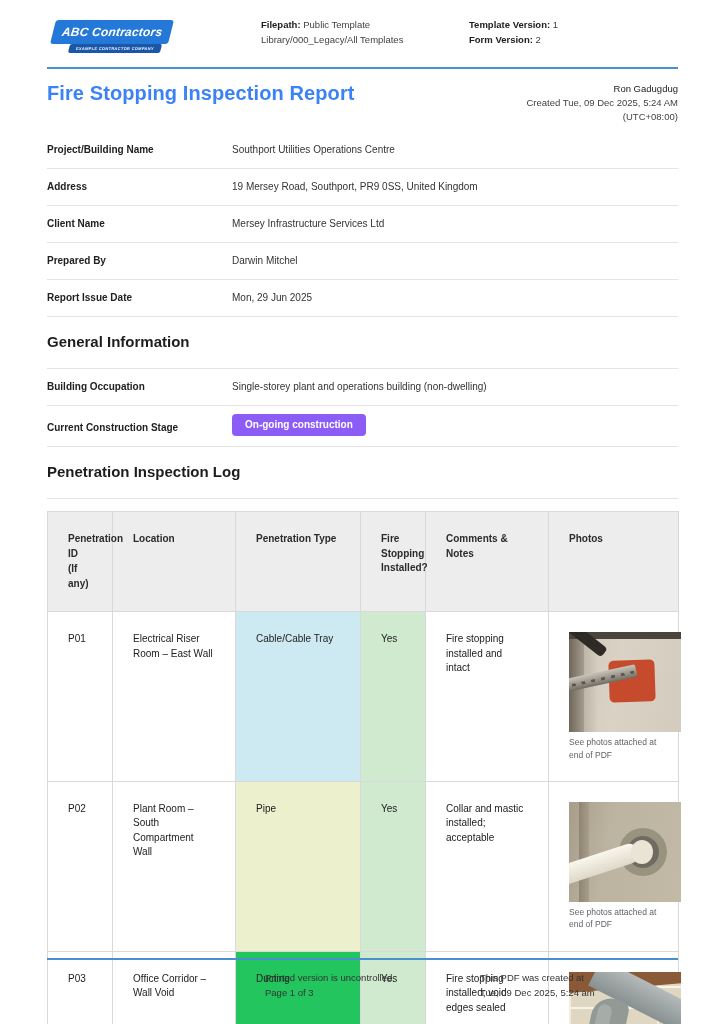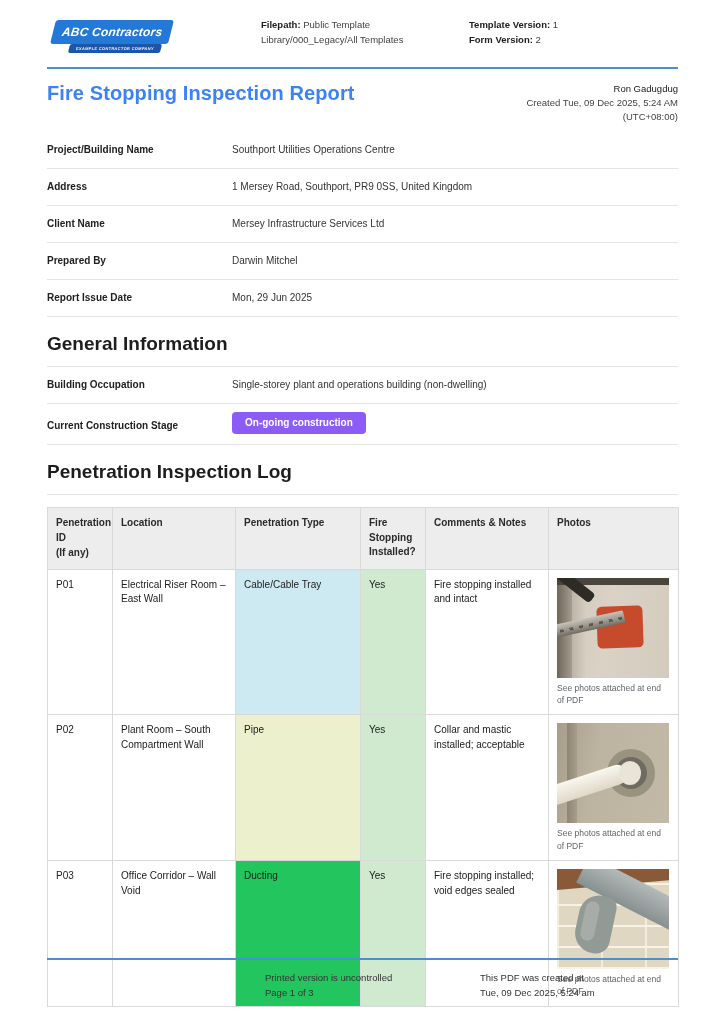--- a/index.html
+++ b/index.html
@@ -40,32 +40,32 @@
   .created-block { text-align:right; font-size:9.5px; line-height:1.45; color:#424242; }
   .created-block .author { font-weight:normal; color:#212121; }
 
   
   .kv-list { margin-top:9px; }
   .kv-row { display:flex; align-items:center; padding:11px 0; border-bottom:1px solid #e4e4e4;gap:10px; }
   .kv-label { width:175px; flex:none; font-size:10px; font-weight:bold; color:#212121; line-height:1.4; }
   .kv-value { font-size:10px; color:#333; line-height:1.4; }
 
   .section-heading {
-    margin-top:16px; font-size:19px; font-weight:bold; color:#1d1d1d;
-    padding-bottom:11px; border-bottom:1px solid #e4e4e4;
+    margin-top:16px; font-size:15px; font-weight:bold; color:#1d1d1d;
+    padding-bottom:18px; border-bottom:1px solid #e4e4e4;
   }
   .badge {
     display:inline-block; color:#fff; font-size:10px; font-weight:bold;
     padding:6px 13px; border-radius:4px; line-height:1;
   }
   .kv-row.badge-row { padding:8px 0 10px; }
 
   
   table.log { width:631px; border-collapse:collapse; table-layout:fixed; margin-top:12px; font-size:10px; }
-  table.log th, table.log td { border:1px solid #d9d9d9; vertical-align:top; padding:8px; text-align:left; line-height:1.45; }
+  table.log th, table.log td { border:1px solid #d9d9d9; vertical-align:top; padding:20px; text-align:left; line-height:1.45; }
   table.log th { background:#ededed; font-weight:bold; color:#2b2b2b; }
   .sub-label { display:block; font-size:10px; font-weight:bold; margin-top:1px; }
   tr.log-row { height:135px; }
   td.photo-cell { padding:7px; }
   .photo-note { font-size:8.5px; color:#5f6368; line-height:1.45; margin-top:4px; }
 
   
   .photo { position:relative; width:112px; height:100px; overflow:hidden; background:#d8d1c4; }
   
   .ph1 { background:linear-gradient(100deg,#cfc8ba 0%,#d9d2c5 45%,#d3ccbe 100%); }
@@ -143,21 +143,21 @@
       </div>
     </div>
 
     <div class="kv-list">
       <div class="kv-row">
         <div class="kv-label">Project/Building Name</div>
         <div class="kv-value">Southport Utilities Operations Centre</div>
       </div>
       <div class="kv-row">
         <div class="kv-label">Address</div>
-        <div class="kv-value">1 Mersey Road, Southport, PR9 0SS, United Kingdom</div>
+        <div class="kv-value">19 Mersey Road, Southport, PR9 0SS, United Kingdom</div>
       </div>
       <div class="kv-row">
         <div class="kv-label">Client Name</div>
         <div class="kv-value">Mersey Infrastructure Services Ltd</div>
       </div>
       <div class="kv-row">
         <div class="kv-label">Prepared By</div>
         <div class="kv-value">Darwin Mitchel</div>
       </div>
       <div class="kv-row">

